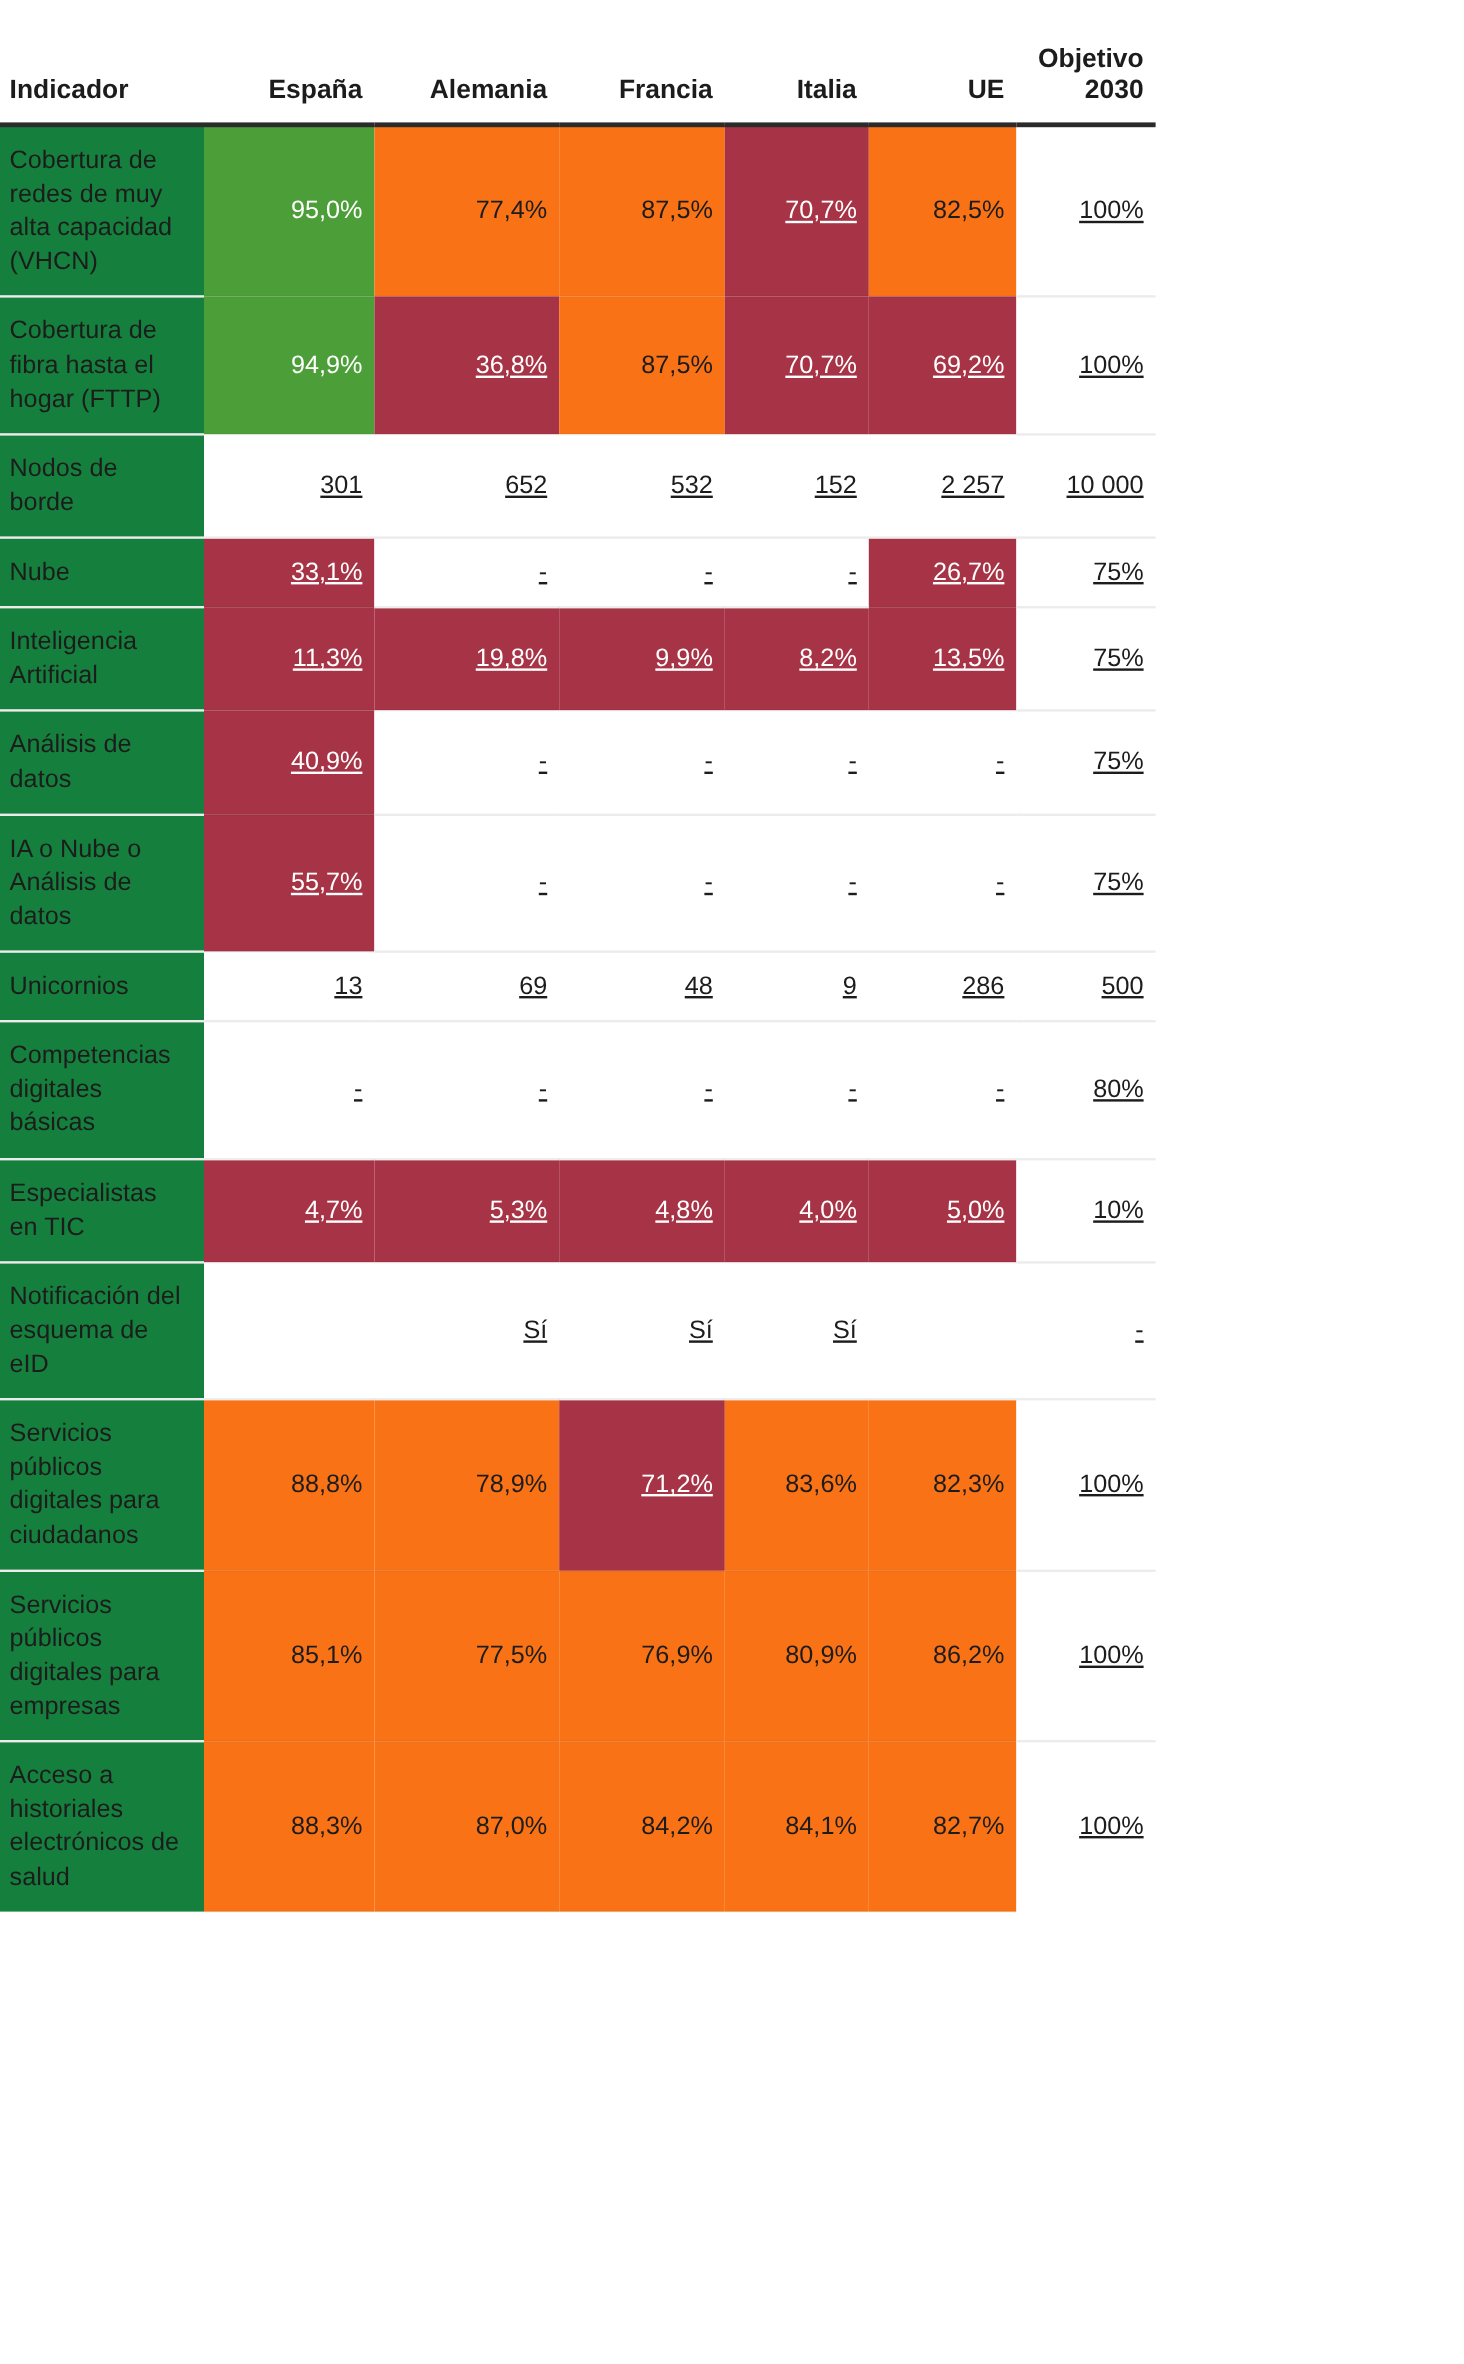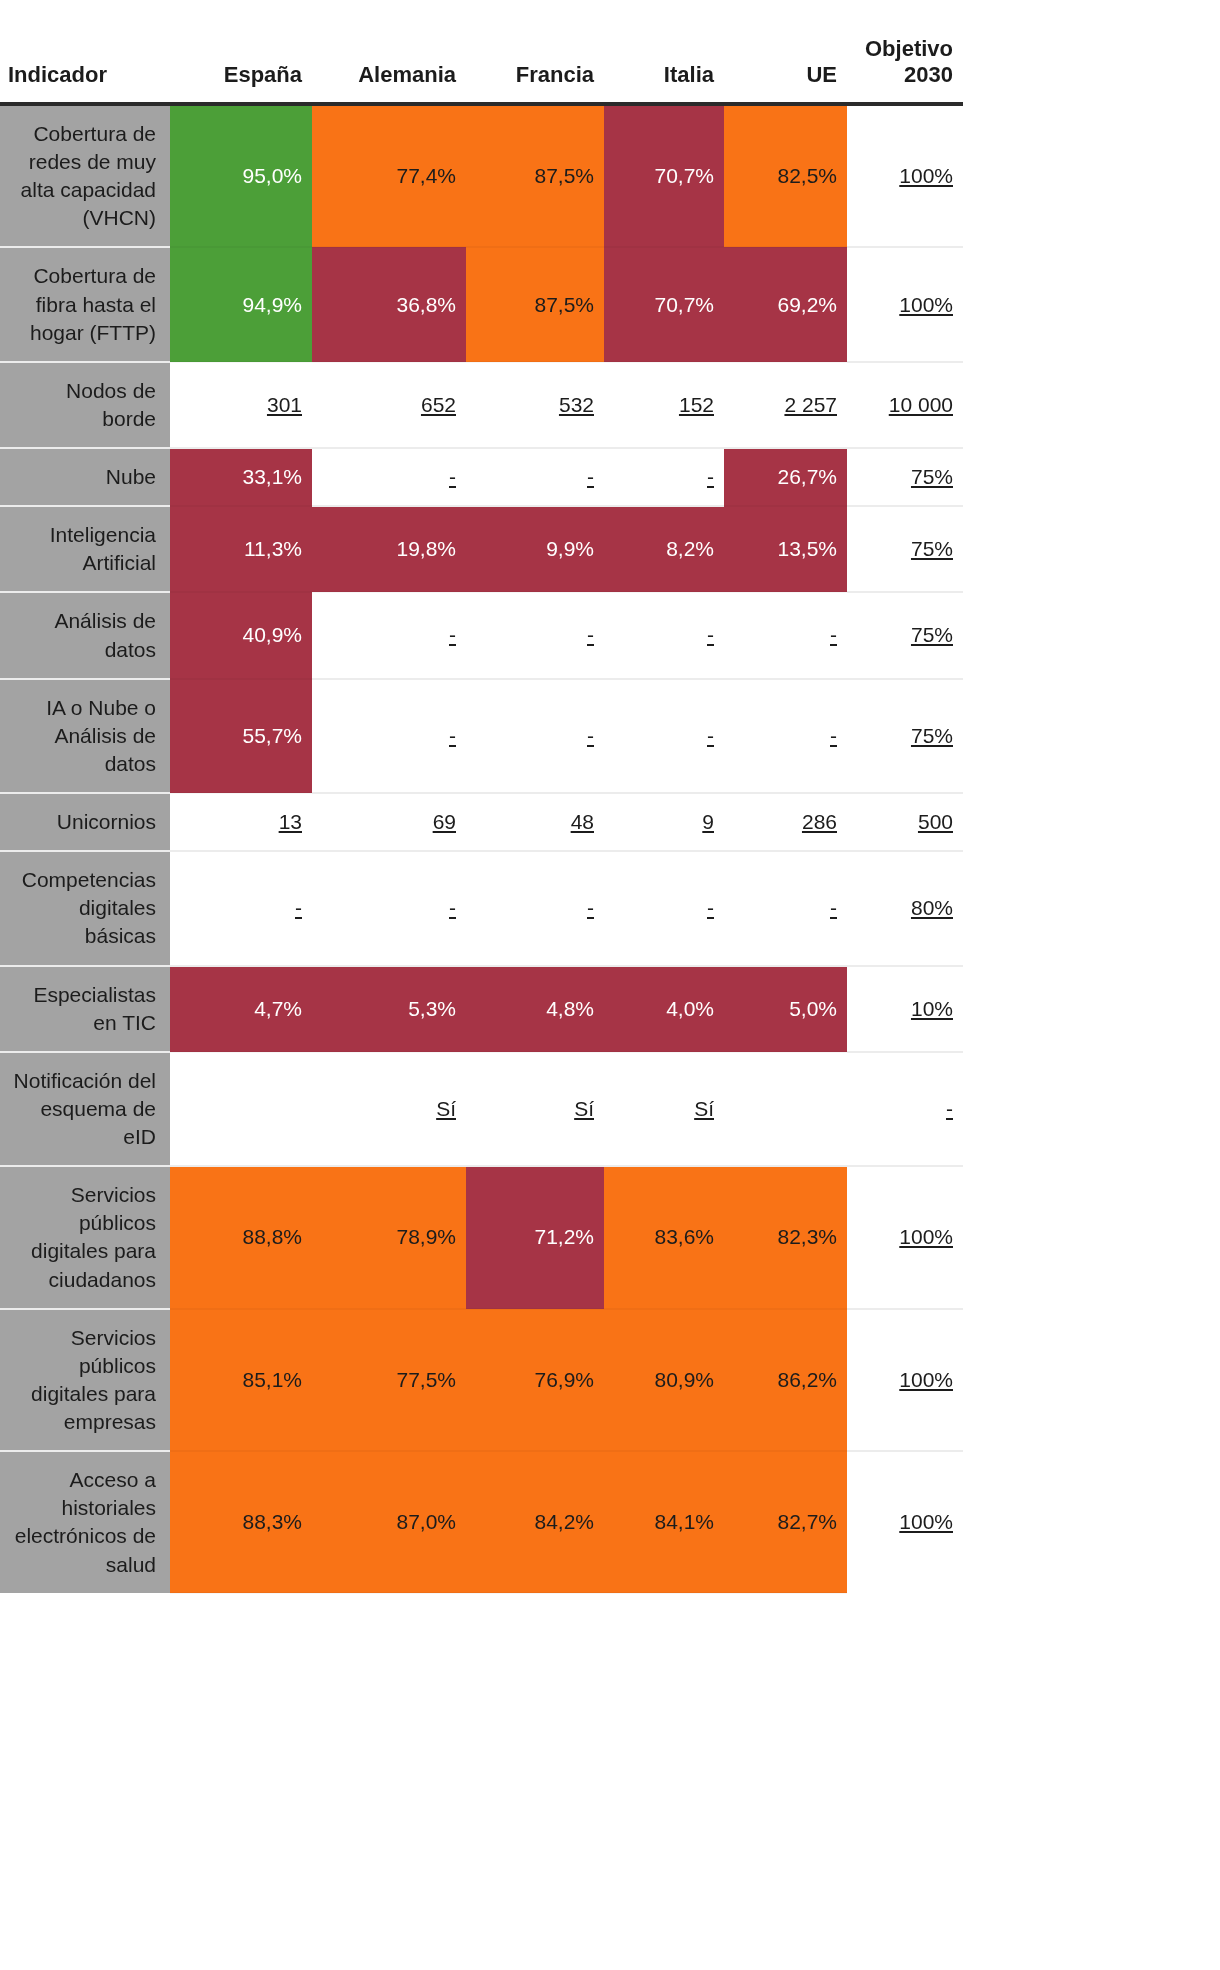--- a/index.html
+++ b/index.html
@@ -29,28 +29,28 @@
   th.h-ind{text-align:left;padding-left:8px;}
   th.h-num{text-align:right;}
   thead tr.spacer th{border:0;height:36px;padding:0;}
 
   tbody td{
     font-size:21px;color:#1c1c1c;line-height:1.34;
     vertical-align:middle;padding:14px 10px;
     border-bottom:2px solid #ececec;
   }
   tbody td.ind{
-    text-align:right;padding-left:8px;padding-right:14px;background:#a3a3a3;
+    text-align:left;padding-left:8px;padding-right:14px;background:#15803d;
   }
   tbody td.val{text-align:right;}
   tbody tr:last-child td{border-bottom:0;}
 
   .g{background:#4c9f38;color:#ffffff;border-bottom-color:rgba(255,255,255,.0);}
   .o{background:#f97316;color:#1c1c1c;border-bottom-color:rgba(255,255,255,.0);}
-  .r{background:#a63446;color:#ffffff;border-bottom-color:rgba(255,255,255,.0);}
+  .r{background:#a63446;color:#ffffff;border-bottom-color:rgba(255,255,255,.0);text-decoration:underline;}
   .n{background:#ffffff;color:#1c1c1c;text-decoration:underline;}
 
   tbody tr td.g,tbody tr td.r{border-bottom:2px solid rgba(0,0,0,0.035);}
   tbody tr td.o{border-bottom:2px solid rgba(0,0,0,0.035);}
 </style>
 </head>
 <body>
 
 <div class="sheet">
   <table class="grid">

